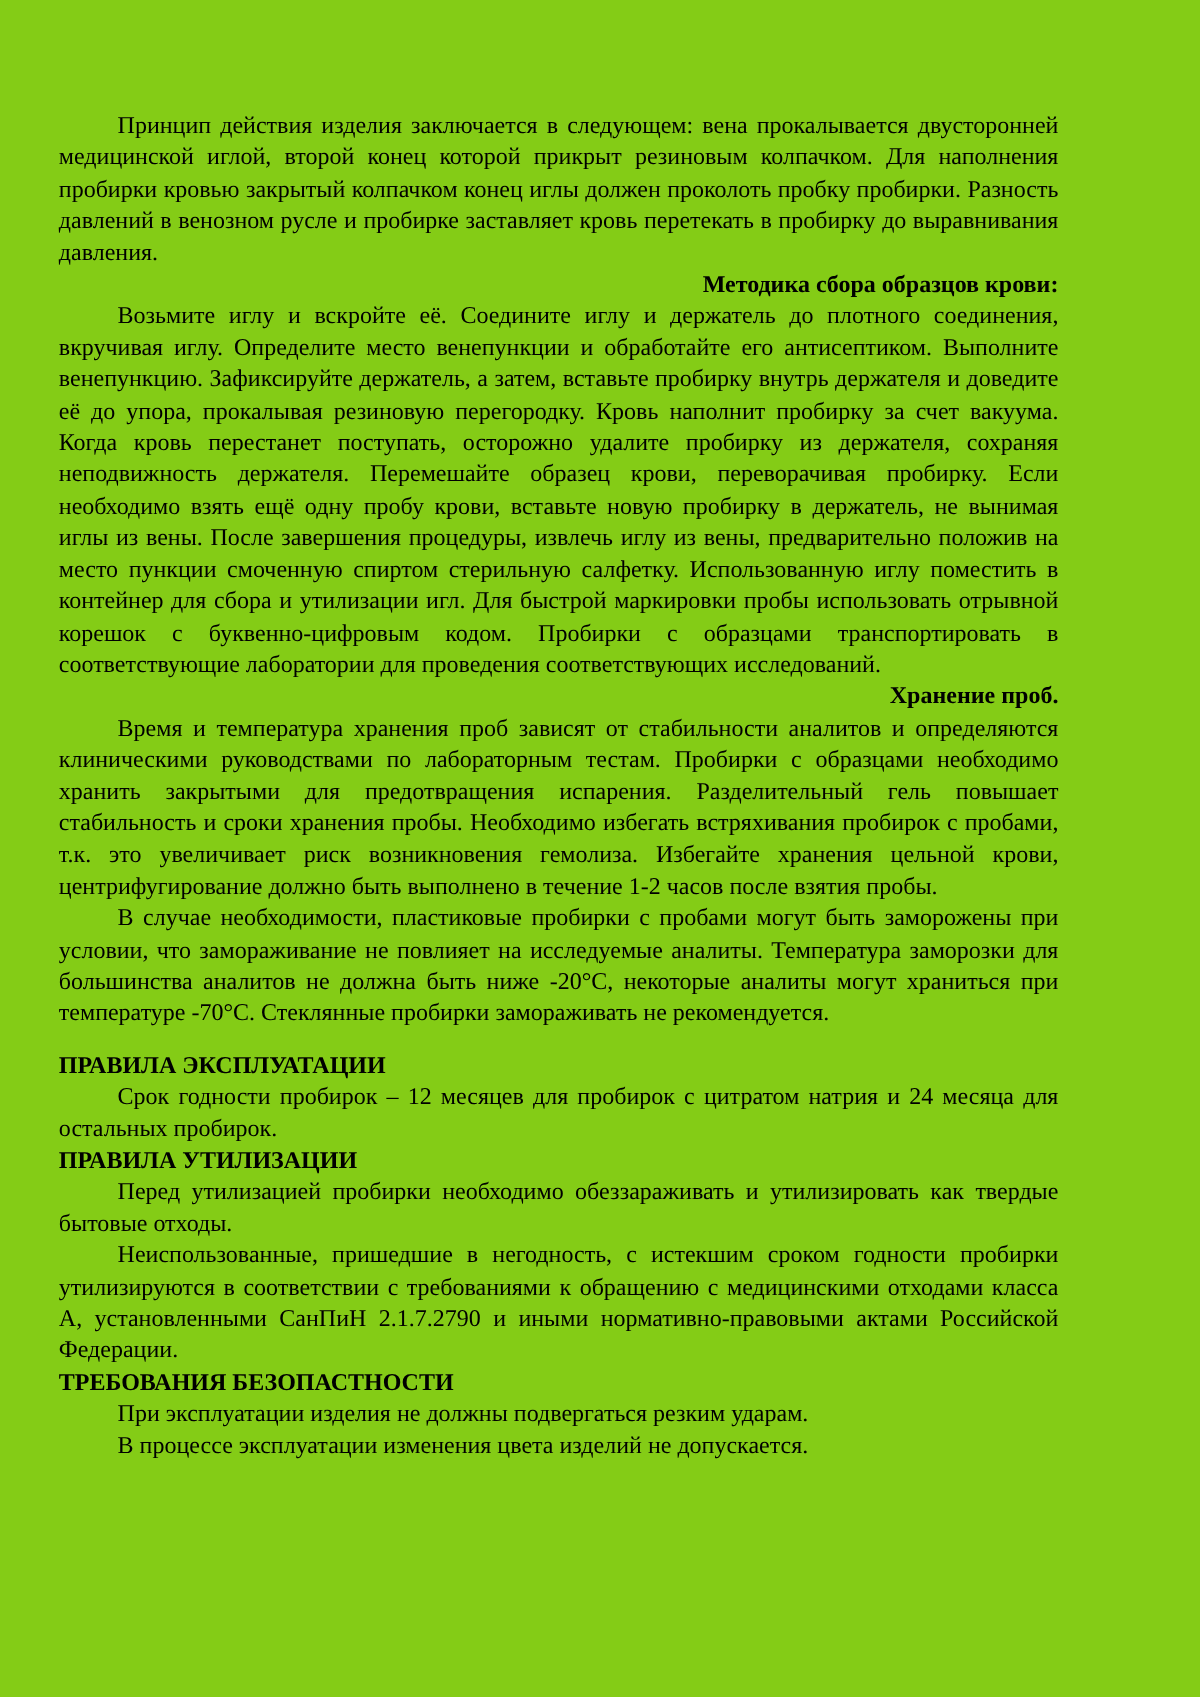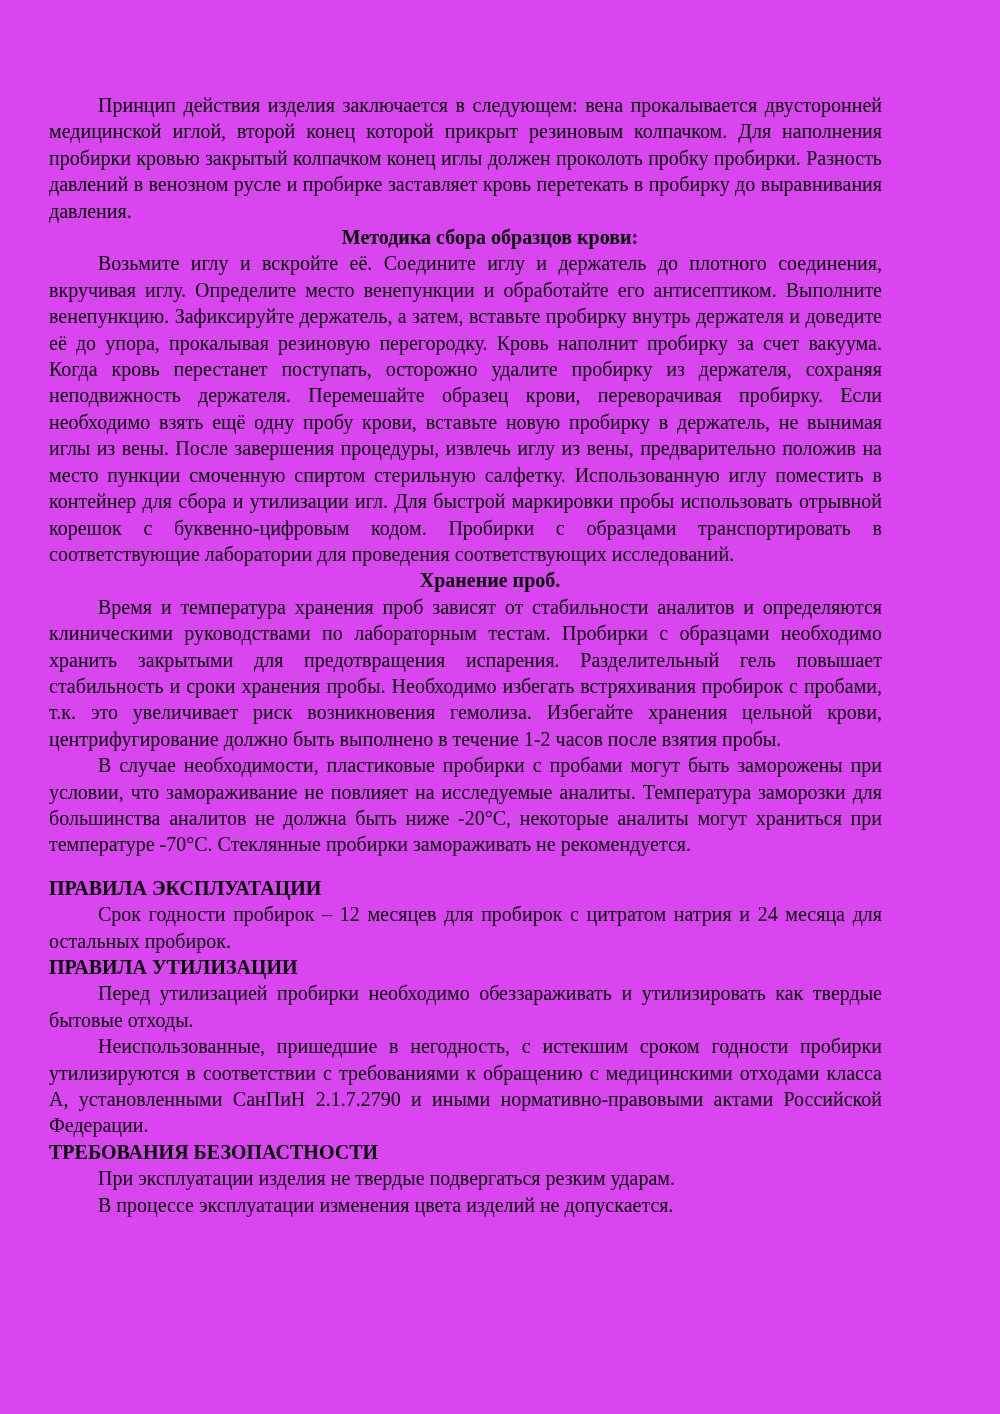--- a/index.html
+++ b/index.html
@@ -4,38 +4,38 @@
 <style>
   html, body {
     margin: 0;
     padding: 0;
     background: #ffffff;
   }
   .page {
     position: relative;
     width: 1000px;
     height: 1414px;
-    background: #d946ef;
+    background: #84cc16;
     box-sizing: border-box;
     padding: 92px 118px 40px 49px;
     font-family: "Liberation Serif", "DejaVu Serif", serif;
     font-size: 20px;
     line-height: 26.4px;
     color: #000000;
     overflow: hidden;
   }
   .p {
     margin: 0;
     text-indent: 49px;
     text-align: justify;
   }
   .h-inline {
     margin: 0;
     text-indent: 49px;
-    text-align: center;
+    text-align: right;
     font-weight: bold;
   }
   .h-center {
     margin: 0;
     text-indent: 0;
     font-weight: bold;
   }
   .gap-top {
     margin-top: 17px;
   }
@@ -49,15 +49,15 @@
   <p class="p">Возьмите иглу и вскройте её. Соедините иглу и держатель до плотного соединения, вкручивая иглу. Определите место венепункции и обработайте его антисептиком. Выполните венепункцию. Зафиксируйте держатель, а затем, вставьте пробирку внутрь держателя и доведите её до упора, прокалывая резиновую перегородку. Кровь наполнит пробирку за счет вакуума. Когда кровь перестанет поступать, осторожно удалите пробирку из держателя, сохраняя неподвижность держателя. Перемешайте образец крови, переворачивая пробирку. Если необходимо взять ещё одну пробу крови, вставьте новую пробирку в держатель, не вынимая иглы из вены. После завершения процедуры, извлечь иглу из вены, предварительно положив на место пункции смоченную спиртом стерильную салфетку. Использованную иглу поместить в контейнер для сбора и утилизации игл. Для быстрой маркировки пробы использовать отрывной корешок с буквенно-цифровым кодом. Пробирки с образцами транспортировать в соответствующие лаборатории для проведения соответствующих исследований.</p>
   <p class="h-inline">Хранение проб.</p>
   <p class="p">Время и температура хранения проб зависят от стабильности аналитов и определяются клиническими руководствами по лабораторным тестам. Пробирки с образцами необходимо хранить закрытыми для предотвращения испарения. Разделительный гель повышает стабильность и сроки хранения пробы. Необходимо избегать встряхивания пробирок с пробами, т.к. это увеличивает риск возникновения гемолиза. Избегайте хранения цельной крови, центрифугирование должно быть выполнено в течение 1-2 часов после взятия пробы.</p>
   <p class="p">В случае необходимости, пластиковые пробирки с пробами могут быть заморожены при условии, что замораживание не повлияет на исследуемые аналиты. Температура заморозки для большинства аналитов не должна быть ниже -20°С, некоторые аналиты могут храниться при температуре -70°С. Стеклянные пробирки замораживать не рекомендуется.</p>
   <p class="h-center gap-top">ПРАВИЛА ЭКСПЛУАТАЦИИ</p>
   <p class="p">Срок годности пробирок – 12 месяцев для пробирок с цитратом натрия и 24 месяца для остальных пробирок.</p>
   <p class="h-center">ПРАВИЛА УТИЛИЗАЦИИ</p>
   <p class="p">Перед утилизацией пробирки необходимо обеззараживать и утилизировать как твердые бытовые отходы.</p>
   <p class="p">Неиспользованные, пришедшие в негодность, с истекшим сроком годности пробирки утилизируются в соответствии с требованиями к обращению с медицинскими отходами класса А, установленными СанПиН 2.1.7.2790 и иными нормативно-правовыми актами Российской Федерации.</p>
   <p class="h-center">ТРЕБОВАНИЯ БЕЗОПАСТНОСТИ</p>
-  <p class="p">При эксплуатации изделия не твердые подвергаться резким ударам.</p>
+  <p class="p">При эксплуатации изделия не должны подвергаться резким ударам.</p>
   <p class="p">В процессе эксплуатации изменения цвета изделий не допускается.</p>
 </div>
 
 </body></html>

